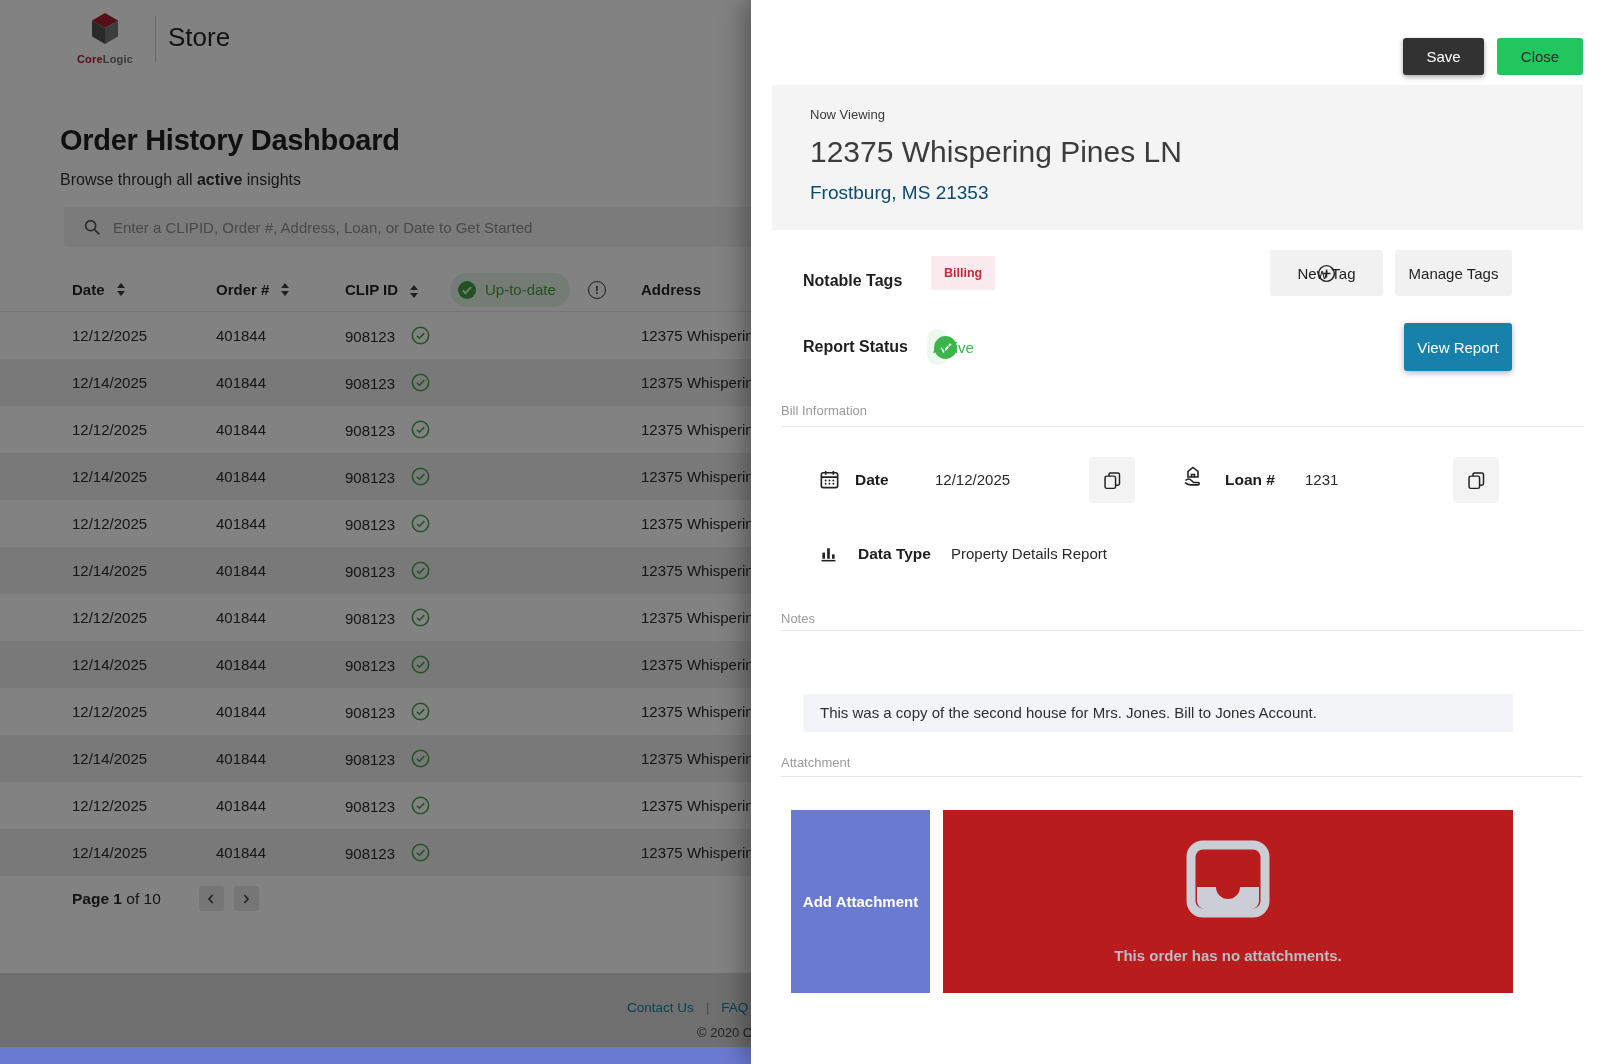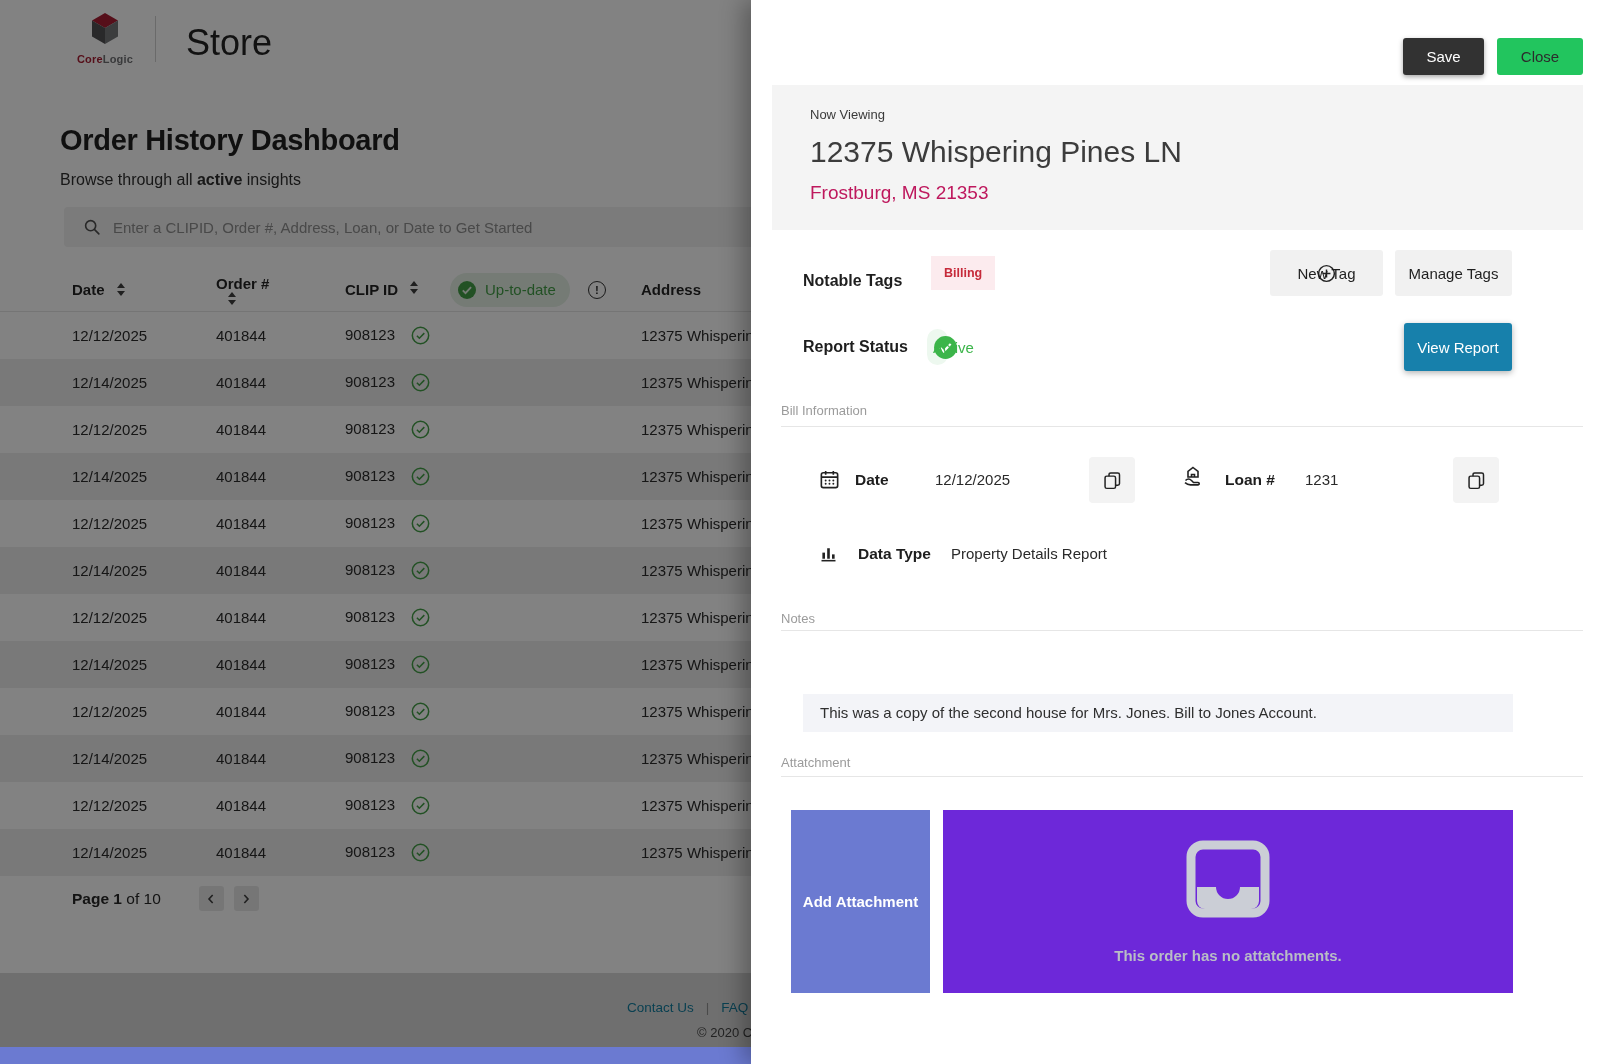--- a/index.html
+++ b/index.html
@@ -6,37 +6,37 @@
   body { font-family:"Liberation Sans", sans-serif; background:#fff; }
   .screen { position:relative; width:1604px; height:1064px; overflow:hidden; background:#fff; }
 
   
   .app-header { position:absolute; top:0; left:0; width:100%; height:78px; background:#fff; }
   .logo-block { position:absolute; left:75px; top:12px; width:60px; text-align:center; }
   .logo-text { font-size:11px; font-weight:bold; margin-top:3px; letter-spacing:.2px; }
   .logo-text .core { color:#a6192e;margin-top:22px; }
   .logo-text .logic { color:#6d6e71; }
   .header-divider { position:absolute; left:155px; top:16px; width:1px; height:46px; background:#cfcfcf; }
-  .app-title { position:absolute; left:186px; top:22px; font-size:36px; color:#1e1e1e; }
+  .app-title { position:absolute; left:168px; top:22px; font-size:26px; color:#1e1e1e; }
 
   .page-title { position:absolute; left:60px; top:124px; font-size:29px; font-weight:bold; color:#1b1b1b; letter-spacing:-0.3px; }
   .page-subtitle { position:absolute; left:60px; top:171px; font-size:16px; color:#2b2b2b; }
   .page-subtitle b { font-weight:bold; }
 
   .search-bar { position:absolute; left:64px; top:207px; width:1460px; height:40px; background:#f0f0f0; border-radius:4px; display:flex; align-items:center; padding-left:19px; }
   .search-bar input { border:none; outline:none; background:transparent; font-size:15px; color:#333; margin-left:12px; width:900px; font-family:"Liberation Sans",sans-serif; }
   .search-bar input::placeholder { color:#8c8c8c; }
 
   .table { position:absolute; top:268px; left:0; width:1604px; }
   .t-head { display:flex; align-items:center; height:44px; padding-left:72px; font-size:15px; font-weight:bold; color:#1f1f1f; border-bottom:1px solid #e4e4e4; }
   .t-row { display:flex; align-items:center; height:47px; padding-left:72px; font-size:15px; color:#262626; }
   .t-row:nth-child(even) { background:#ececec; }
   .c-date { width:144px; display:flex; align-items:center; }
-  .c-order { width:129px; display:flex; align-items:flex-start;flex-direction:column; }
-  .c-clip { width:105px; display:flex; align-items:flex-start; }
+  .c-order { width:129px; display:flex; align-items:center; }
+  .c-clip { width:105px; display:flex; align-items:flex-end; }
   .c-status { width:191px; display:flex; align-items:center; }
   .c-address { flex:1; white-space:nowrap; overflow:hidden; }
   .sort-arrows { display:inline-flex; flex-direction:column; align-items:center; gap:3px; margin-left:12px; cursor:pointer; }
   .sort-arrows .up { width:0; height:0; border-left:4px solid transparent; border-right:4px solid transparent; border-bottom:5px solid #3a3a3a; }
   .sort-arrows .down { width:0; height:0; border-left:4px solid transparent; border-right:4px solid transparent; border-top:5px solid #3a3a3a; }
   .uptodate-pill { display:inline-flex; align-items:center; gap:8px; height:34px; padding:0 14px 0 7px; border-radius:17px; background:#e4f1e5; color:#3f9c42; font-size:15px; font-weight:normal; }
   .info-badge { width:18px; height:18px; border:1.6px solid #2e2e2e; border-radius:50%; display:inline-flex; align-items:center; justify-content:center; font-size:11.5px; font-weight:bold; color:#2e2e2e; margin-left:18px; }
   .row-check { margin-left:16px; display:inline-flex; }
 
   .pagination { position:absolute; left:72px; top:886px; display:flex; align-items:center; font-size:15.5px; color:#222; }
@@ -59,21 +59,21 @@
   .panel * { position:absolute; }
 
   .btn { display:flex; align-items:center; justify-content:center; font-size:15px; border:none; border-radius:3px; cursor:pointer; font-family:"Liberation Sans",sans-serif; }
   .save-btn { left:652px; top:38px; width:81px; height:37px; background:#323232; color:#fff; box-shadow:0 2px 5px rgba(0,0,0,0.35); }
   .close-btn { left:746px; top:38px; width:86px; height:37px; background:#22c55e; color:#2c2c2c; }
 
   .viewing-box { left:21px; top:85px; width:811px; height:145px; background:#f4f4f4; padding:22px 0 0 38px; }
   .viewing-box > * { position:static; display:block; }
   .now-viewing { font-size:13px; color:#3a3a3a; }
   .viewing-address { font-size:30px; color:#3c3c3c; margin-top:13px; font-weight:normal; }
-  .viewing-city { font-size:19px; color:#be185d; margin-top:13px; }
+  .viewing-city { font-size:19px; color:#0c4a6e; margin-top:13px; }
 
   .tags-label, .status-label { left:52px; font-size:16px; font-weight:bold; color:#1e1e1e; }
   .tags-label { top:258px; height:46px; line-height:46px; }
   .status-label { top:323px; height:48px; line-height:48px; }
   .billing-pill { left:180px; top:256px; height:34px; line-height:34px; padding:0 13px; background:#fcebee; color:#c62a3a; font-size:12.5px; font-weight:bold; border-radius:0; }
   .new-tag-btn { left:519px; top:250px; width:113px; height:46px; background:#f1f1f1; color:#1f1f1f; gap:9px; }
   .manage-tags-btn { left:644px; top:250px; width:117px; height:46px; background:#f1f1f1; color:#1f1f1f; }
   .active-pill { left:176px; top:329px; height:36px; border-radius:18px; background:#edf8ef; display:flex; align-items:center; gap:8px; padding:0 15px 0 6px; color:#3cb54a; font-size:15px; }
   .view-report-btn { left:653px; top:323px; width:108px; height:48px; background:#1780ab; color:#fff; box-shadow:0 2px 6px rgba(0,0,0,0.3); }
 
@@ -94,21 +94,21 @@
   .lbl-loan { left:474px; top:456px; height:48px; line-height:48px; }
   .val-loan { left:554px; top:456px; height:48px; line-height:48px; }
   .copy-btn-2 { left:702px; }
   .ico-chart { left:67px; top:543px; }
   .lbl-type { left:107px; top:531px; height:46px; line-height:46px; }
   .val-type { left:200px; top:531px; height:46px; line-height:46px; }
 
   .note-box { left:52px; top:694px; width:710px; height:38px; line-height:38px; background:#f3f4f8; padding-left:17px; font-size:15px; color:#2f2f2f; }
 
   .add-attach-btn { left:40px; top:810px; width:139px; height:183px; background:#6b7ad1; color:#fff; font-size:15px; font-weight:bold; display:flex; align-items:center; justify-content:center; text-align:center; border:none; cursor:pointer; }
-  .empty-attach { left:192px; top:810px; width:570px; height:183px; background:#6d28d9; display:flex; flex-direction:column; align-items:center; justify-content:center; gap:28px; }
+  .empty-attach { left:192px; top:810px; width:570px; height:183px; background:#b91c1c; display:flex; flex-direction:column; align-items:center; justify-content:center; gap:28px; }
   .empty-attach > * { position:static; }
   .empty-text { font-size:15px; font-weight:bold; color:#b9bdc6; }
 </style>
 </head>
 <body>
 
 <div class="screen">
 
   <header class="app-header">
     <div class="logo-block">

